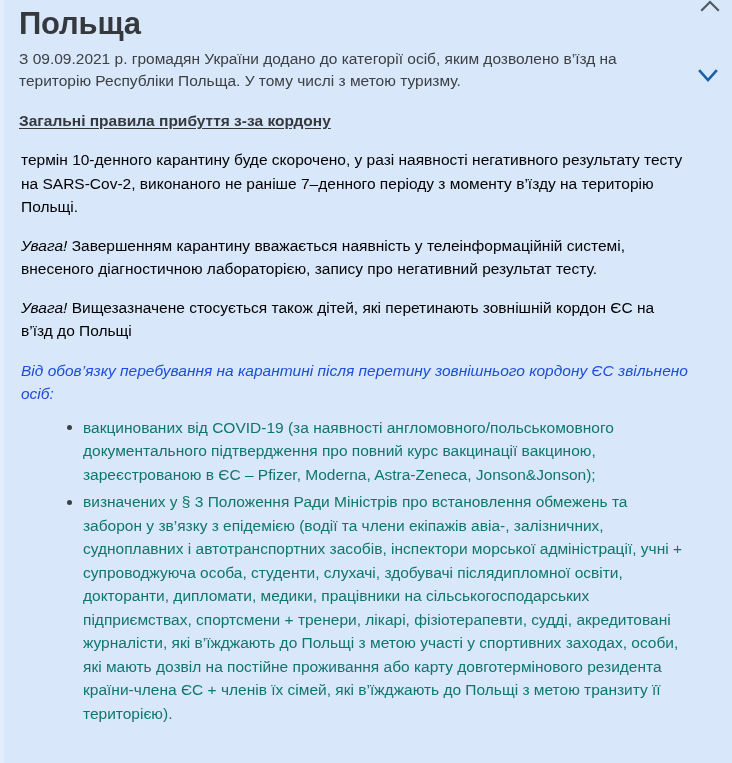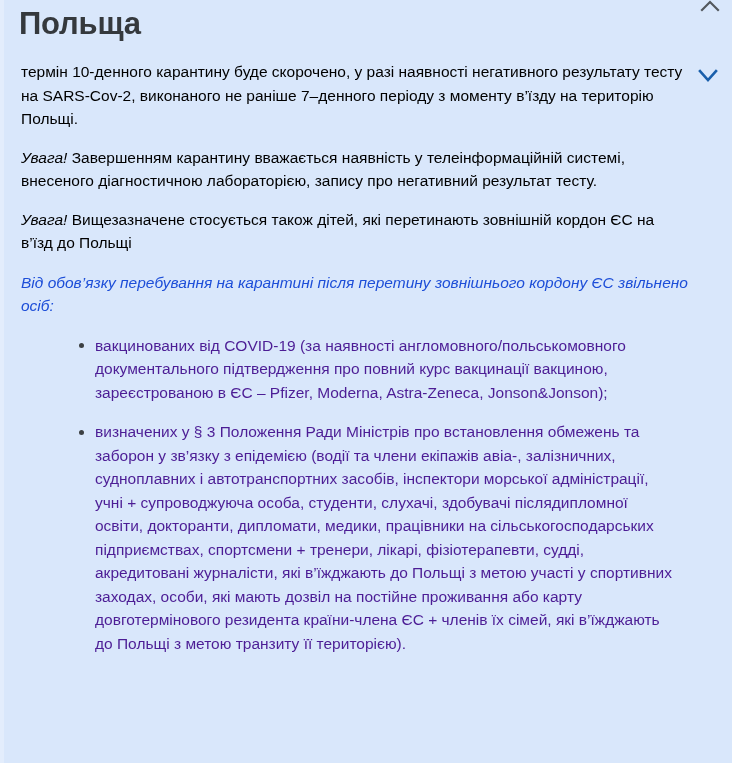--- a/index.html
+++ b/index.html
@@ -121,23 +121,23 @@
 
   ul.exempt-list {
     margin: 10px 0 0 0;
     padding: 0 18px 0 44px;
     list-style: none;
   }
   ul.exempt-list > li {
     position: relative;
     font-size: 15.5px;
     line-height: 23.5px;
-    color: #4c1d95;
+    color: #0f766e;
     padding-left: 16px;
-    margin: 16px;
+    margin: 4px;
   }
   ul.exempt-list > li::before {
     content: "";
     position: absolute;
     left: 0;
     top: 9.5px;
     width: 5px;
     height: 5px;
     border-radius: 50%;
     background: #3c4043;
@@ -158,21 +158,23 @@
 
   <h1 class="page-title">Польща</h1>
 
   <span class="collapse-chevron">
     <svg viewBox="0 0 26 20" width="26" height="20" aria-hidden="true">
       <path d="M5 5 L13 14 L21 5" fill="none" stroke="currentColor" stroke-width="2.6" stroke-linecap="square"></path>
     </svg>
   </span>
 
 
+  <p class="intro-text">З 09.09.2021 р. громадян України додано до категорії осіб, яким дозволено в’їзд на територію Республіки Польща. У тому числі з метою туризму.</p>
 
+  <p class="rules-heading">Загальні правила прибуття з-за кордону</p>
 
   <p class="body-block">термін 10-денного карантину буде скорочено, у разі наявності негативного результату тесту на SARS-Cov-2, виконаного не раніше 7–денного періоду з моменту в’їзду на територію Польщі.</p>
 
   <p class="body-block tight">
     <em class="note-lead">Увага!</em><span> Завершенням карантину вважається наявність у телеінформаційній системі, внесеного діагностичною лабораторією, запису про негативний результат тесту.</span>
   </p>
 
   <p class="body-block tight">
     <em class="note-lead">Увага!</em><span> Вищезазначене стосується також дітей, які перетинають зовнішній кордон ЄС на в’їзд до Польщі</span>
   </p>

